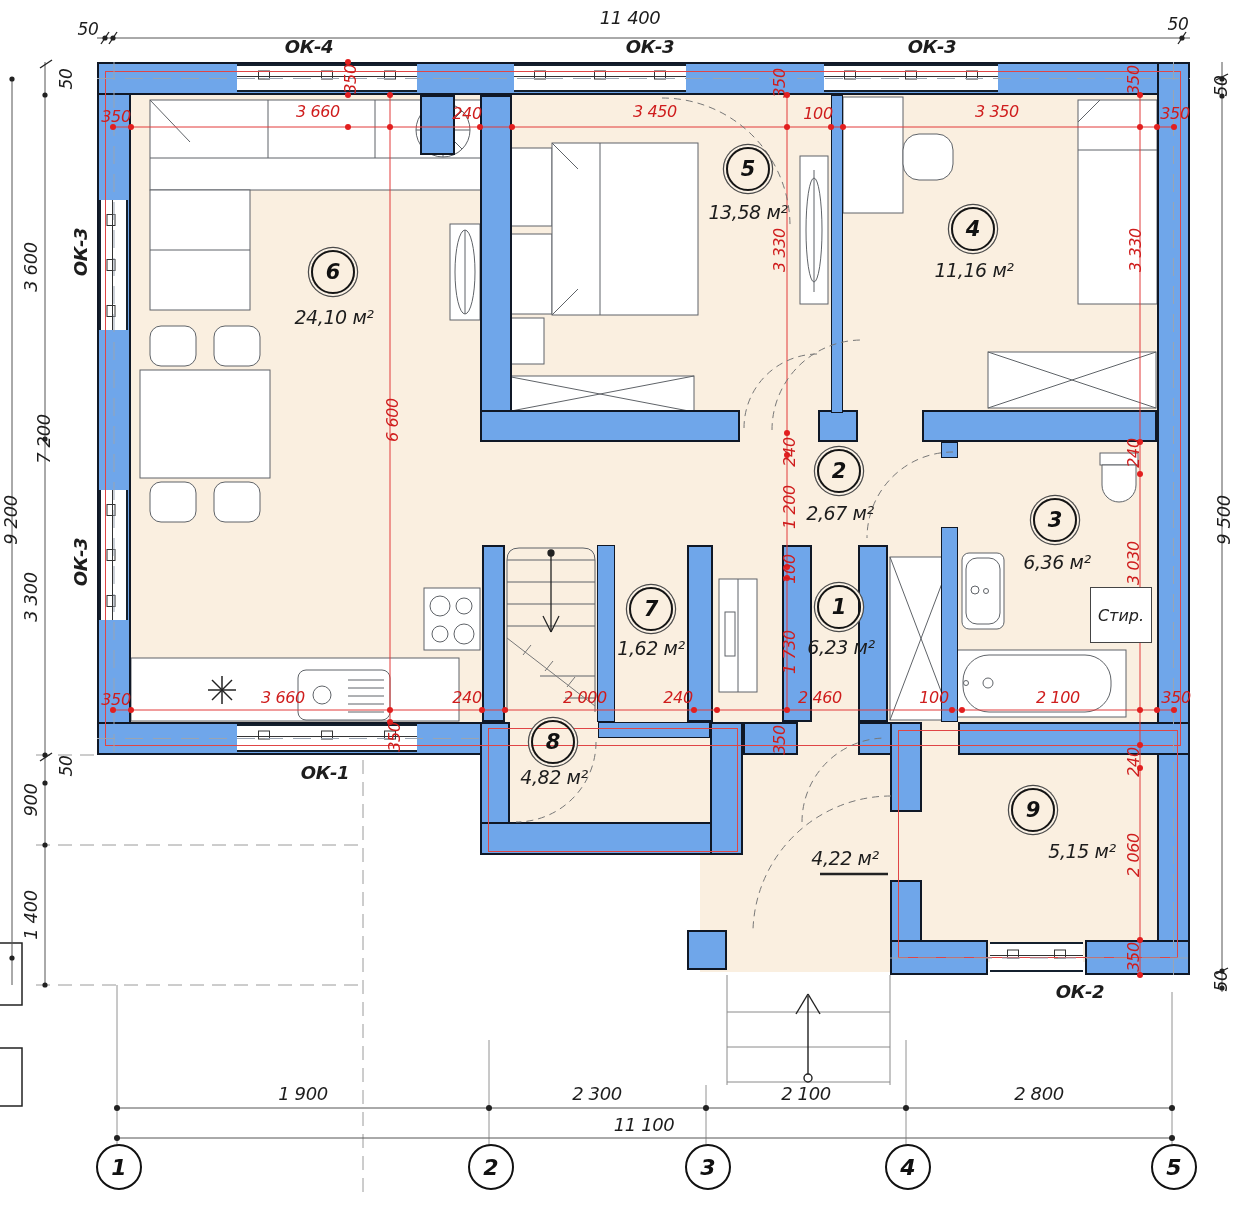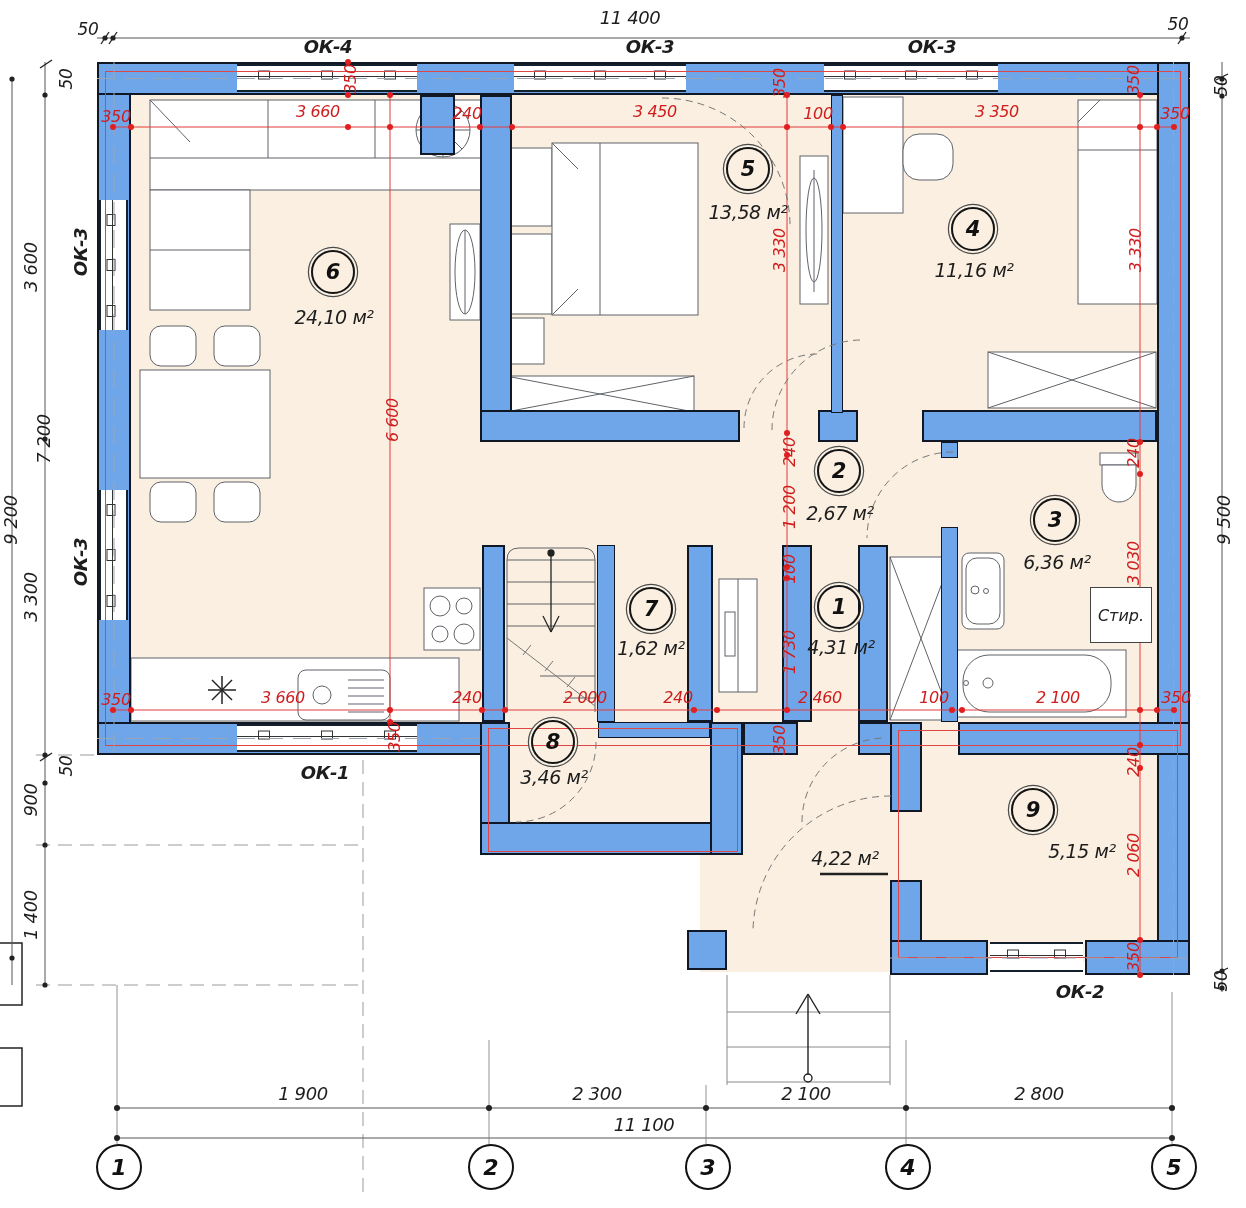--- a/index.html
+++ b/index.html
@@ -378,21 +378,21 @@
   <div class="lbl v big" style="left:30px;top:915px">1 400</div>
   <div class="lbl v" style="left:1221px;top:86px">50</div>
   <div class="lbl v big" style="left:1223px;top:520px">9 500</div>
   <div class="lbl v" style="left:1221px;top:981px">50</div>
   <div class="lbl big" style="left:303px;top:1093px">1 900</div>
   <div class="lbl big" style="left:597px;top:1093px">2 300</div>
   <div class="lbl big" style="left:806px;top:1093px">2 100</div>
   <div class="lbl big" style="left:1039px;top:1093px">2 800</div>
   <div class="lbl big" style="left:644px;top:1124px">11 100</div>
 
-  <div class="lbl bold big" style="left:328px;top:46px">ОК-4</div>
+  <div class="lbl bold big" style="left:309px;top:46px">ОК-4</div>
   <div class="lbl bold big" style="left:650px;top:46px">ОК-3</div>
   <div class="lbl bold big" style="left:932px;top:46px">ОК-3</div>
   <div class="lbl bold big v" style="left:80px;top:252px">ОК-3</div>
   <div class="lbl bold big v" style="left:80px;top:562px">ОК-3</div>
   <div class="lbl bold big" style="left:325px;top:772px">ОК-1</div>
   <div class="lbl bold big" style="left:1080px;top:991px">ОК-2</div>
 
   <div class="lbl red" style="left:116px;top:116px">350</div>
   <div class="lbl red" style="left:318px;top:111px">3 660</div>
   <div class="lbl red" style="left:467px;top:113px">240</div>
@@ -423,35 +423,35 @@
   <div class="lbl red v" style="left:789px;top:507px">1 200</div>
   <div class="lbl red v" style="left:789px;top:569px">100</div>
   <div class="lbl red v" style="left:789px;top:652px">1 730</div>
   <div class="lbl red v" style="left:1133px;top:453px">240</div>
   <div class="lbl red v" style="left:1133px;top:563px">3 030</div>
   <div class="lbl red v" style="left:1133px;top:762px">240</div>
   <div class="lbl red v" style="left:1133px;top:855px">2 060</div>
   <div class="lbl red v" style="left:1133px;top:957px">350</div>
 
   <div class="bubble" style="left:837px;top:605px">1</div>
-  <div class="lbl area" style="left:841px;top:647px">4,31 м²</div>
+  <div class="lbl area" style="left:841px;top:647px">6,23 м²</div>
   <div class="bubble" style="left:837px;top:469px">2</div>
   <div class="lbl area" style="left:840px;top:513px">2,67 м²</div>
   <div class="bubble" style="left:1053px;top:518px">3</div>
   <div class="lbl area" style="left:1057px;top:562px">6,36 м²</div>
   <div class="bubble" style="left:971px;top:227px">4</div>
   <div class="lbl area" style="left:974px;top:270px">11,16 м²</div>
   <div class="bubble" style="left:746px;top:167px">5</div>
   <div class="lbl area" style="left:748px;top:212px">13,58 м²</div>
   <div class="bubble" style="left:331px;top:270px">6</div>
   <div class="lbl area" style="left:334px;top:317px">24,10 м²</div>
   <div class="bubble" style="left:649px;top:607px">7</div>
   <div class="lbl area" style="left:651px;top:648px">1,62 м²</div>
   <div class="bubble" style="left:551px;top:740px">8</div>
-  <div class="lbl area" style="left:554px;top:777px">3,46 м²</div>
+  <div class="lbl area" style="left:554px;top:777px">4,82 м²</div>
   <div class="bubble" style="left:1031px;top:808px">9</div>
   <div class="lbl area" style="left:1082px;top:851px">5,15 м²</div>
   <div class="lbl area" style="left:845px;top:858px">4,22 м²</div>
 
   <div class="washer">
       <span>Стир.</span>
     </div>
 
   <div class="axis" style="left:117px;top:1165px">1</div>
   <div class="axis" style="left:489px;top:1165px">2</div>

